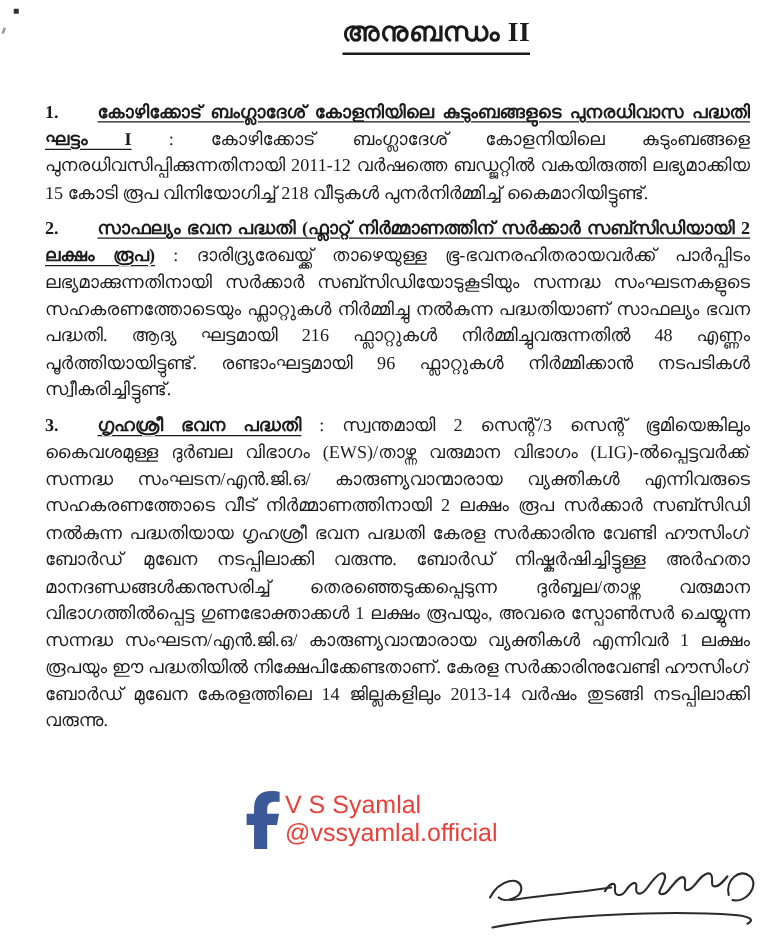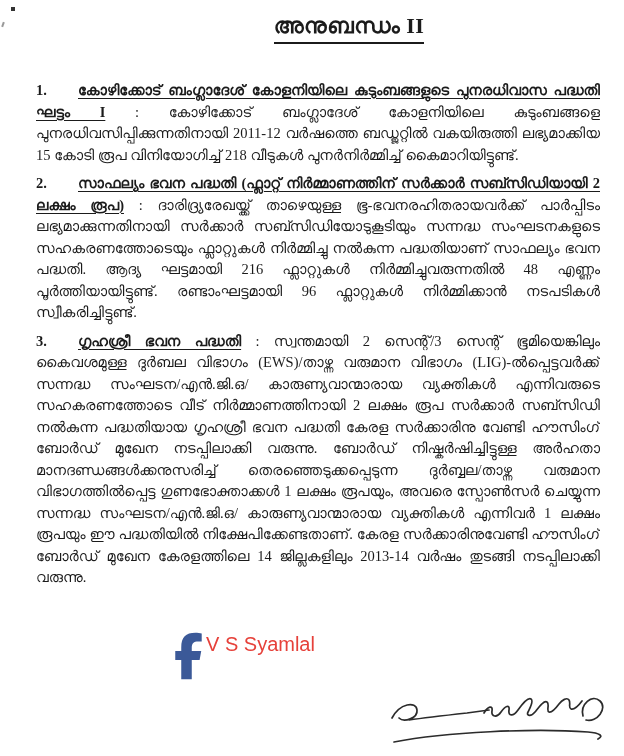--- a/index.html
+++ b/index.html
@@ -73,21 +73,21 @@
     text-decoration: underline;
     text-underline-offset: 3px;
     text-decoration-thickness: 1px;
   }
   .closing-para {
     margin-top: 14px;
     text-indent: 86px;
   }
   .watermark {
     position: absolute;
-    left: 174px;
+    left: 196px;
     top: 632px;
     display: flex;
     align-items: flex-start;
     gap: 3px;
   }
   .fb-icon {
     width: 29px;
     height: 48px;
     flex: 0 0 auto;
   }
@@ -133,20 +133,21 @@
 
 
   </div>
 
   <div class="watermark">
     <svg class="fb-icon" viewBox="0 0 320 512" aria-hidden="true">
       <path fill="var(--facebook-blue, #3b5998)" d="M80 299.3V512H196V299.3h86.5l18-97.8H196V166.9c0-51.7 20.3-71.5 72.7-71.5c16.3 0 29.4 .4 37 1.2V7.9C291.4 4 256.4 0 236.2 0C129.3 0 80 50.5 80 159.4v42.1H14v97.8H80z"></path>
     </svg>
     <div class="wm-text">
       <div>V S Syamlal</div>
+      <div>@vssyamlal.official</div>
     </div>
   </div>
 
   <div class="signature">
     <svg viewBox="0 0 232 72" fill="none" aria-hidden="true">
       <path d="M8 38 c8 -15 24 -17 25 -8 c1 8 -13 13 -18 8 m10 2 c14 -2 40 -5 58 -7 l22 -3" stroke="#2b2b2b" stroke-width="1.7" stroke-linecap="round"></path>
       <path d="M100 33 c4 -7 9 -8 8 -2 c-1 6 5 7 9 1 c4 -6 9 -8 8 -2 c-1 6 4 7 9 0 c5 -7 10 -13 13 -11 c3 2 -1 9 -3 13 c-2 4 3 5 7 0 c4 -5 9 -12 12 -10 c3 2 -1 9 2 10 c3 1 7 -4 10 -8 c3 -4 8 -7 10 -4 c2 3 -1 8 2 9 c3 1 8 -4 11 -8" stroke="#2b2b2b" stroke-width="1.7" stroke-linecap="round"></path>
       <path d="M199 36 c-3 -12 9 -22 17 -15 c8 7 -3 22 -14 19" stroke="#2b2b2b" stroke-width="1.7" stroke-linecap="round"></path>
       <path d="M10 62 C 62 52 150 48 204 52 C 216 53 220 56 214 59" stroke="#2b2b2b" stroke-width="1.7" stroke-linecap="round"></path>
     </svg>

